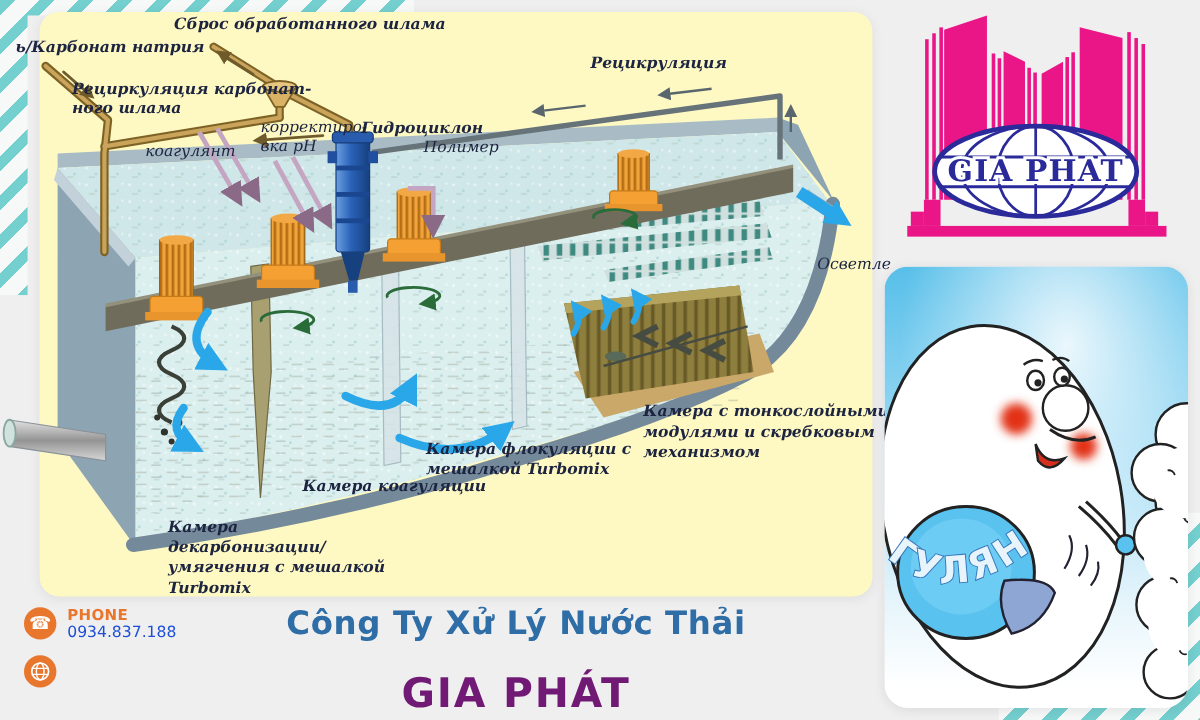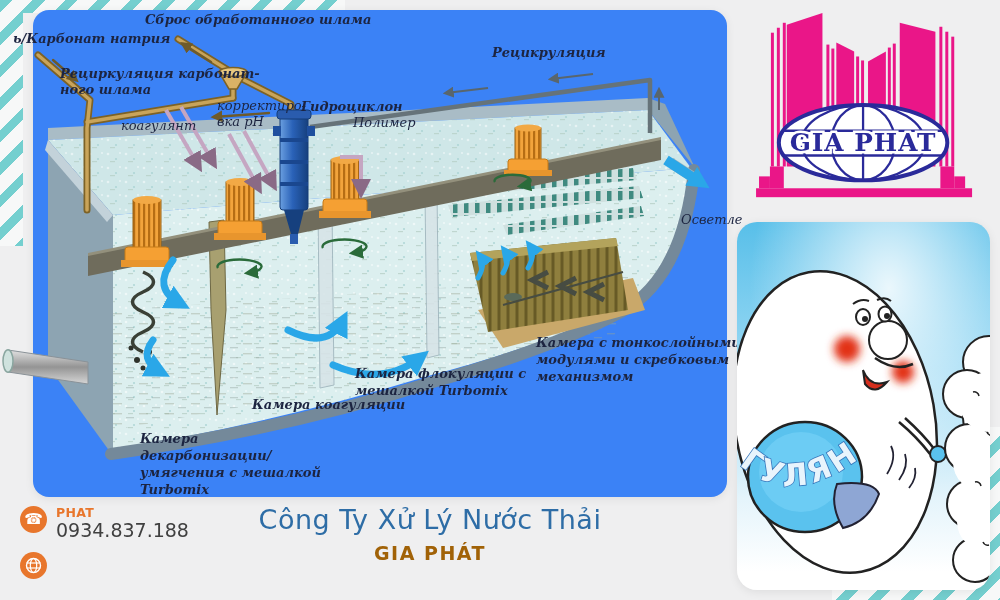--- a/index.html
+++ b/index.html
@@ -3,39 +3,39 @@
 <meta charset="utf-8">
 <style>
   html,body{margin:0;padding:0;}
   .canvas{position:relative;width:1000px;height:600px;background:#efeff0;overflow:hidden;
           font-family:"DejaVu Sans",sans-serif;}
   .stripes{position:absolute;background:repeating-linear-gradient(135deg,#74cfcf 0 9px,#f7f8f8 9px 23px);}
   .stripes-tl{left:0;top:0;width:450px;height:260px;
     clip-path:polygon(0 0,345px 0,345px 13px,23px 13px,23px 246px,0 246px);}
   .stripes-br{left:620px;top:425px;width:380px;height:175px;
     clip-path:polygon(212px 156px,367px 156px,367px 2px,380px 2px,380px 175px,212px 175px);}
-  .main-card{position:absolute;left:33px;top:10px;width:694px;height:487px;background:#3b82f6;
+  .main-card{position:absolute;left:33px;top:10px;width:694px;height:487px;background:#fef9c3;
     border-radius:16px;box-shadow:0 2px 10px rgba(0,0,0,.07);}
   .dsvg{position:absolute;left:0;top:0;overflow:visible;}
   .lbl{font-family:"DejaVu Serif",serif;font-style:italic;fill:#1c2440;font-size:13px;}
   .lbl-b{font-weight:bold;}
   .logo-svg{position:absolute;left:752px;top:0px;width:238px;height:218px;}
   .mascot-card{position:absolute;left:737px;top:222px;width:253px;height:368px;border-radius:20px;
     overflow:hidden;box-shadow:0 2px 10px rgba(0,0,0,.08);}
   .footer{position:absolute;left:0;top:498px;width:1000px;height:102px;}
   .contact{position:absolute;left:20px;top:8px;}
   .c-row{display:flex;align-items:flex-start;margin-bottom:11px;}
   .c-ico{width:27px;height:27px;border-radius:50%;background:#e8762c;color:#fff;display:flex;
     align-items:center;justify-content:center;margin-right:9px;flex:0 0 auto;}
   .c-txt{line-height:1.05;}
   .c-label{color:#e8762c;font-weight:bold;font-size:12.5px;letter-spacing:.3px;}
-  .c-value{color:#404040;font-size:19px;margin-top:2px;}
+  .c-value{color:#1d4ed8;font-size:13px;margin-top:2px;}
   .title{position:absolute;left:180px;top:6px;width:500px;text-align:center;color:#2e6da6;}
-  .title-1{font-size:27px;font-weight:400;letter-spacing:.5px;}
-  .title-2{font-size:19px;font-weight:bold;color:#a16207;letter-spacing:1.5px;margin-top:7px;}
+  .title-1{font-size:27px;font-weight:700;letter-spacing:.5px;}
+  .title-2{font-size:34px;font-weight:bold;color:#701a75;letter-spacing:1.5px;margin-top:23px;}
 </style>
 </head>
 <body>
 
 <div class="canvas">
 
   <div class="stripes stripes-tl"></div>
   <div class="stripes stripes-br"></div>
 
   <div class="main-card">
@@ -354,21 +354,21 @@
     </svg>
   </div>
 
   <div class="footer">
     <div class="contact">
       <div class="c-row">
         <div class="c-ico">
           <span style="font-size:15px;line-height:1;">☎</span>
         </div>
         <div class="c-txt">
-          <div class="c-label">PHAT</div>
+          <div class="c-label">PHONE</div>
           <div class="c-value">0934.837.188</div>
         </div>
       </div>
       <div class="c-row">
         <div class="c-ico">
           <svg width="17" height="17" viewBox="0 0 17 17">
             <circle cx="8.5" cy="8.5" r="7" fill="none" stroke="#fff" stroke-width="1.4"></circle>
             <ellipse cx="8.5" cy="8.5" rx="3.2" ry="7" fill="none" stroke="#fff" stroke-width="1.2"></ellipse>
             <line x1="1.5" y1="6" x2="15.5" y2="6" stroke="#fff" stroke-width="1.2"></line>
             <line x1="1.5" y1="11" x2="15.5" y2="11" stroke="#fff" stroke-width="1.2"></line>

